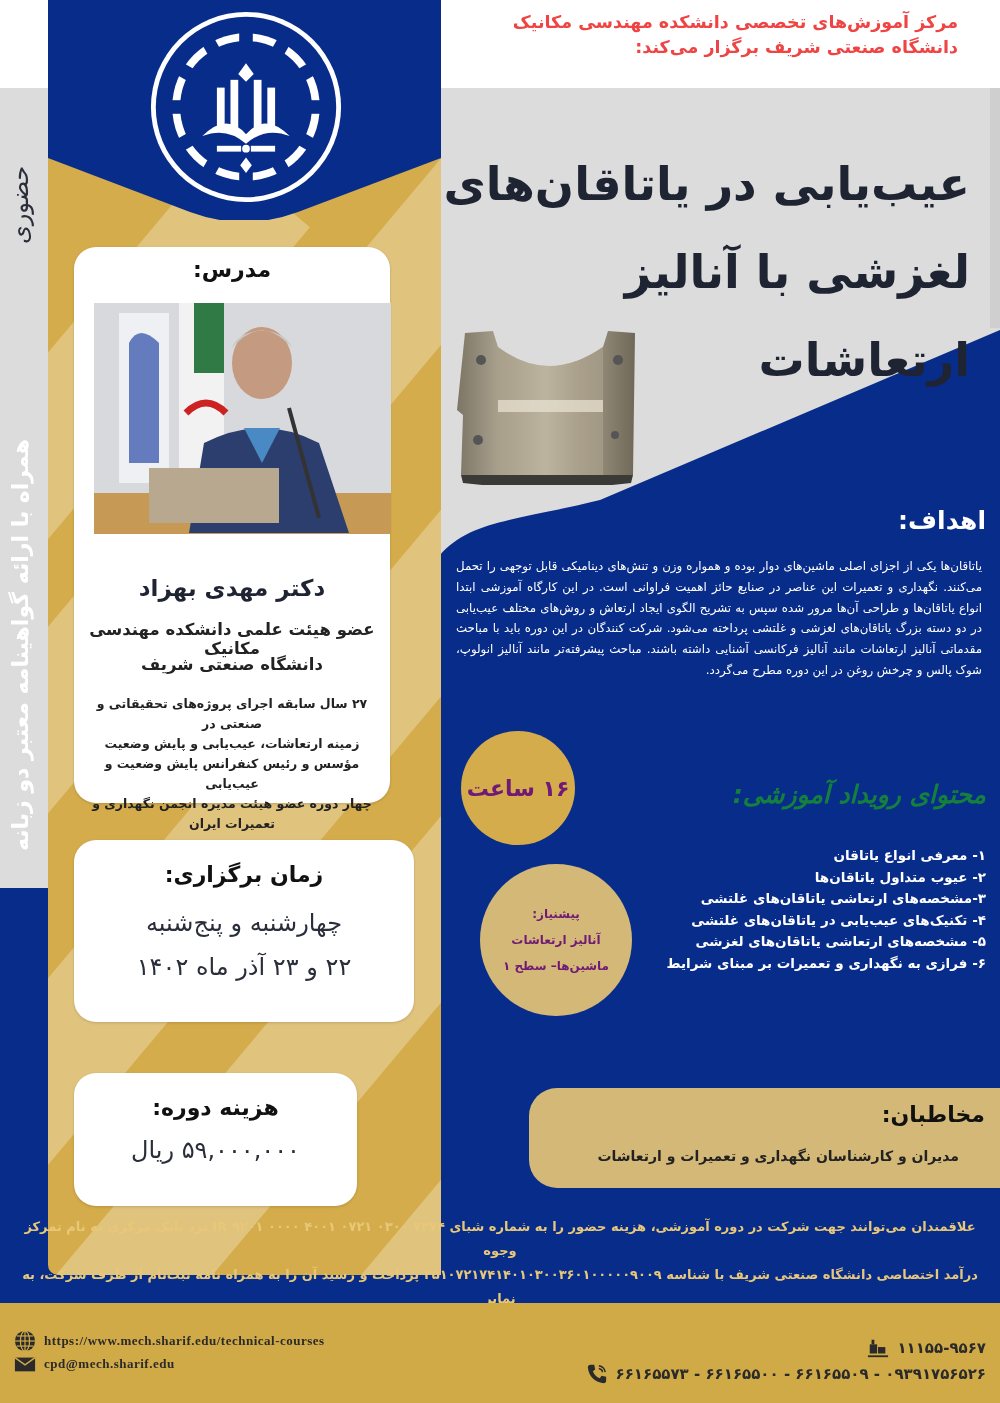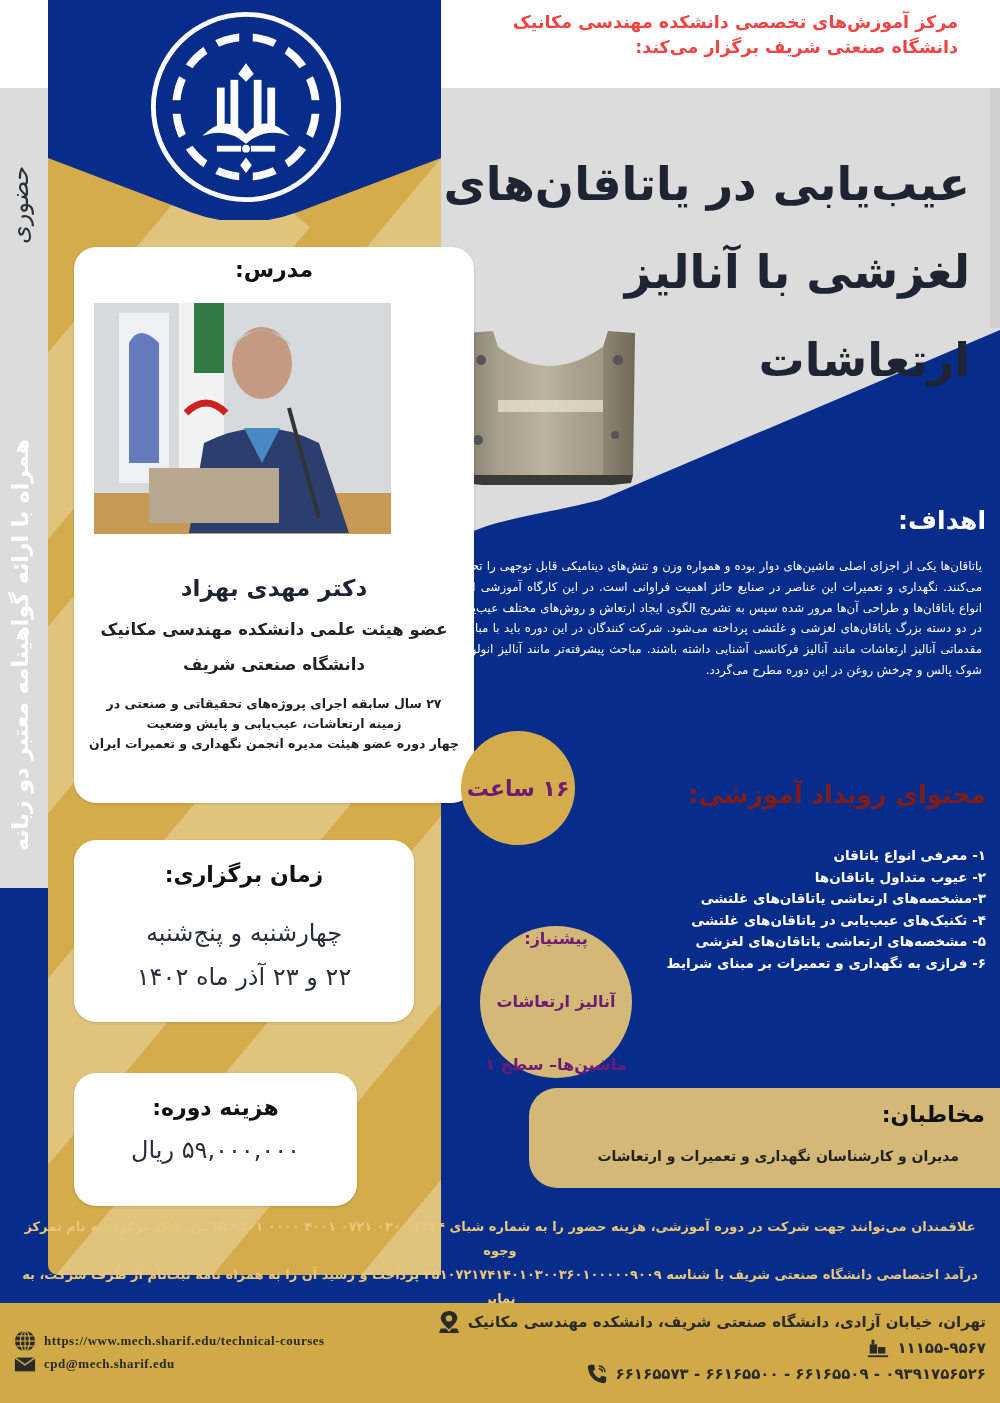--- a/index.html
+++ b/index.html
@@ -23,56 +23,56 @@
   
   #logo { position: absolute; left: 149px; top: 10px; width: 194px; height: 194px; }
 
   
   .vert { position: absolute; writing-mode: vertical-rl; transform: rotate(180deg); font-weight: bold; white-space: nowrap; }
   #vert-hozoori { left: 6px; top: 150px; height: 110px; font-size: 24px; color: #2a2e3a; font-weight: normal; display: flex; align-items: center; justify-content: center; }
   #vert-cert { left: 8px; top: 415px; height: 460px; font-size: 22px; color: #ffffff; display: flex; align-items: center; justify-content: center; }
 
   
   .card { position: absolute; background: #ffffff; border-radius: 22px; text-align: center; box-shadow: 0 1px 3px rgba(0,0,0,0.15); }
-  #card-instructor { left: 74px; top: 247px; width: 400px; height: 556px; text-align: center; }
+  #card-instructor { left: 74px; top: 247px; width: 316px; height: 556px; text-align: center; }
   #card-time { left: 74px; top: 840px; width: 340px; height: 182px; }
   #card-fee { left: 74px; top: 1073px; width: 283px; height: 133px; }
 
   .card-title { font-weight: bold; font-size: 22px; color: #111; }
   #instr-title { margin-top: 10px; }
   #instr-photo { position: absolute; left: 20px; top: 56px; width: 297px; height: 231px; overflow: hidden; background: #cfd2d6; }
   #instr-name { position: absolute; top: 328px; width: 100%; font-size: 23px; font-weight: bold; }
   #instr-pos1 { position: absolute; top: 373px; width: 100%; font-size: 16.5px; font-weight: bold; color: #222; }
   #instr-pos2 { position: absolute; top: 408px; width: 100%; font-size: 16.5px; font-weight: bold; color: #222; }
   #instr-bio { position: absolute; top: 447px; left: 12px; right: 12px; font-size: 12.5px; font-weight: bold; color: #222; line-height: 20px; }
 
   #time-title { margin-top: 22px; }
-  #time-days { margin-top: 32px; font-size: 24px; color: #2a2e3a; }
+  #time-days { margin-top: 22px; font-size: 24px; color: #2a2e3a; }
   #time-dates { margin-top: 16px; font-size: 24px; color: #2a2e3a; }
   #fee-title { margin-top: 22px; }
   #fee-value { margin-top: 16px; font-size: 24px; color: #2a2e3a; }
 
   
   #org-line { position: absolute; right: 42px; top: 10px; width: 500px; text-align: right; font-weight: bold; font-size: 17.5px; line-height: 25px; color: #ef4444; }
   #main-title { position: absolute; right: 30px; top: 140px; width: 540px; text-align: right; font-weight: 900; font-size: 46px; line-height: 88px; color: #1f2433; }
 
   
   #bearing { position: absolute; left: 453px; top: 325px; width: 190px; height: 160px; }
 
   
   #goals-title { position: absolute; right: 14px; top: 506px; font-size: 25px; font-weight: 900; color: #fff; }
   #goals-text { position: absolute; left: 456px; right: 18px; top: 556px; font-size: 11.8px; line-height: 20.8px; color: #fff; text-align: justify; text-align-last: right; }
 
   
   .circle { position: absolute; border-radius: 50%; display: flex; flex-direction: column; align-items: center; justify-content: center; text-align: center; font-weight: 900; color: #701a75; }
   #circle-hours { left: 461px; top: 731px; width: 114px; height: 114px; background: #d4ac4b; font-size: 22px; }
-  #circle-prereq { left: 480px; top: 926px; width: 152px; height: 152px; background: #d3b877; font-size: 16px; line-height: 26px; justify-content: space-between; }
-
-  
-  #content-title { position: absolute; right: 14px; top: 780px; font-size: 25px; font-weight: 900; color: #7f1d1d; }
+  #circle-prereq { left: 480px; top: 864px; width: 152px; height: 152px; background: #d3b877; font-size: 12px; line-height: 26px; }
+
+  
+  #content-title { position: absolute; right: 14px; top: 780px; font-size: 25px; font-weight: 900; color: #15803d; font-style: italic; }
   #content-list { position: absolute; right: 14px; top: 845px; list-style: none; text-align: right; }
   #content-list li { font-size: 13.5px; font-weight: bold; color: #fff; line-height: 21.5px; }
 
   
   #audience-box { position: absolute; left: 529px; top: 1088px; width: 480px; height: 100px; background: #d3b877; border-top-left-radius: 28px; border-bottom-left-radius: 28px; }
   #audience-title { position: absolute; right: 24px; top: 14px; font-size: 22px; font-weight: 900; color: #111; }
   #audience-text { position: absolute; right: 50px; top: 60px; font-size: 14px; font-weight: bold; color: #222; }
 
   
   #reg-text { position: absolute; left: 10px; right: 10px; top: 1215px; text-align: center; color: #e8c878; font-size: 13px; font-weight: bold; line-height: 24px; }
@@ -194,20 +194,21 @@
     <path d="M150 125 L168 160 L186 125 Z" fill="#4a8ac4"></path>
     <rect x="55" y="165" width="130" height="55" fill="#b8a890"></rect>
     <line x1="195" y1="105" x2="225" y2="215" stroke="#333" stroke-width="4"></line>
   </svg>
   <div id="instr-name" class="rtl">دکتر مهدی بهزاد</div>
   <div id="instr-pos1" class="rtl">عضو هیئت علمی دانشکده مهندسی مکانیک</div>
   <div id="instr-pos2" class="rtl">دانشگاه صنعتی شریف</div>
   <div id="instr-bio" class="rtl">
     <div>۲۷ سال سابقه اجرای پروژه‌های تحقیقاتی و صنعتی در</div>
     <div>زمینه ارتعاشات، عیب‌یابی و پایش وضعیت</div>
+    <div>مؤسس و  رئیس کنفرانس پایش وضعیت و عیب‌یابی</div>
     <div>چهار دوره عضو هیئت مدیره انجمن نگهداری و تعمیرات ایران</div>
   </div>
 </div>
 
 <div id="card-time" class="card">
   <div id="time-title" class="card-title rtl">زمان برگزاری:</div>
   <div id="time-days" class="rtl">چهارشنبه و پنج‌شنبه</div>
   <div id="time-dates" class="rtl">۲۲ و ۲۳ آذر ماه ۱۴۰۲</div>
 </div>
 
@@ -267,30 +268,20 @@
   </div>
   <div id="foot-mail" class="foot-row">
     <span class="ico">
       <svg width="22" height="18" viewBox="0 0 24 18">
           <rect x="1" y="2" width="22" height="15" fill="#2a2a2a"></rect>
           <path d="M1 2 L12 10 L23 2" stroke="#d1aa48" stroke-width="1.5" fill="none"></path>
         </svg>
     </span>
     <span class="foot-en">cpd@mech.sharif.edu</span>
   </div>
-  <div id="foot-addr" class="foot-row rtl">
-    <span class="ico">
-      <svg width="22" height="24" viewBox="0 0 24 26">
-          <path d="M12 1 C6 1 3 5 3 9 C3 14 12 21 12 21 C12 21 21 14 21 9 C21 5 18 1 12 1 Z" fill="#2a2a2a"></path>
-          <circle cx="12" cy="9" r="3.5" fill="#d1aa48"></circle>
-          <path d="M3 20 L9 20 L12 24 L15 20 L21 20 L23 25 L1 25 Z" fill="#2a2a2a"></path>
-        </svg>
-    </span>
-    <span>تهران، خیابان آزادی، دانشگاه صنعتی شریف، دانشکده مهندسی مکانیک</span>
-  </div>
   <div id="foot-postal" class="foot-row rtl">
     <span class="ico">
       <svg width="22" height="22" viewBox="0 0 24 24">
           <rect x="3" y="8" width="8" height="10" fill="#2a2a2a"></rect>
           <rect x="12" y="11" width="8" height="7" fill="#2a2a2a"></rect>
           <rect x="5" y="3" width="3" height="5" fill="#2a2a2a"></rect>
           <line x1="1" y1="21" x2="23" y2="21" stroke="#2a2a2a" stroke-width="2"></line>
         </svg>
     </span>
     <span>۱۱۱۵۵-۹۵۶۷</span>

